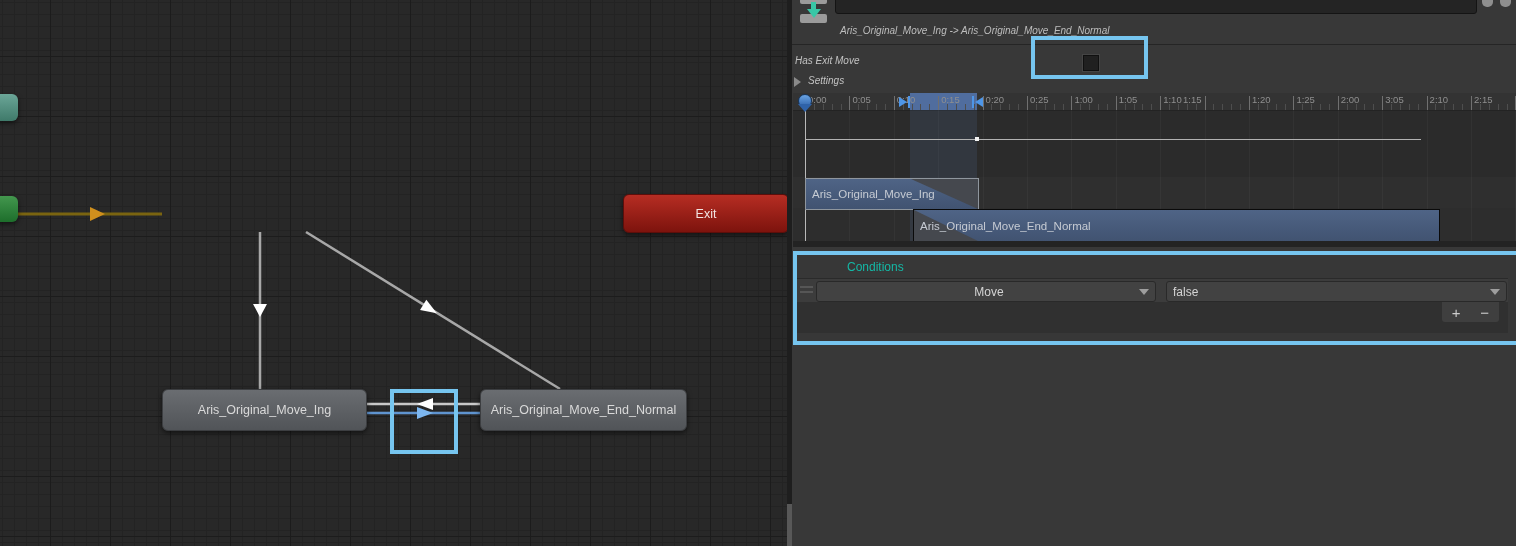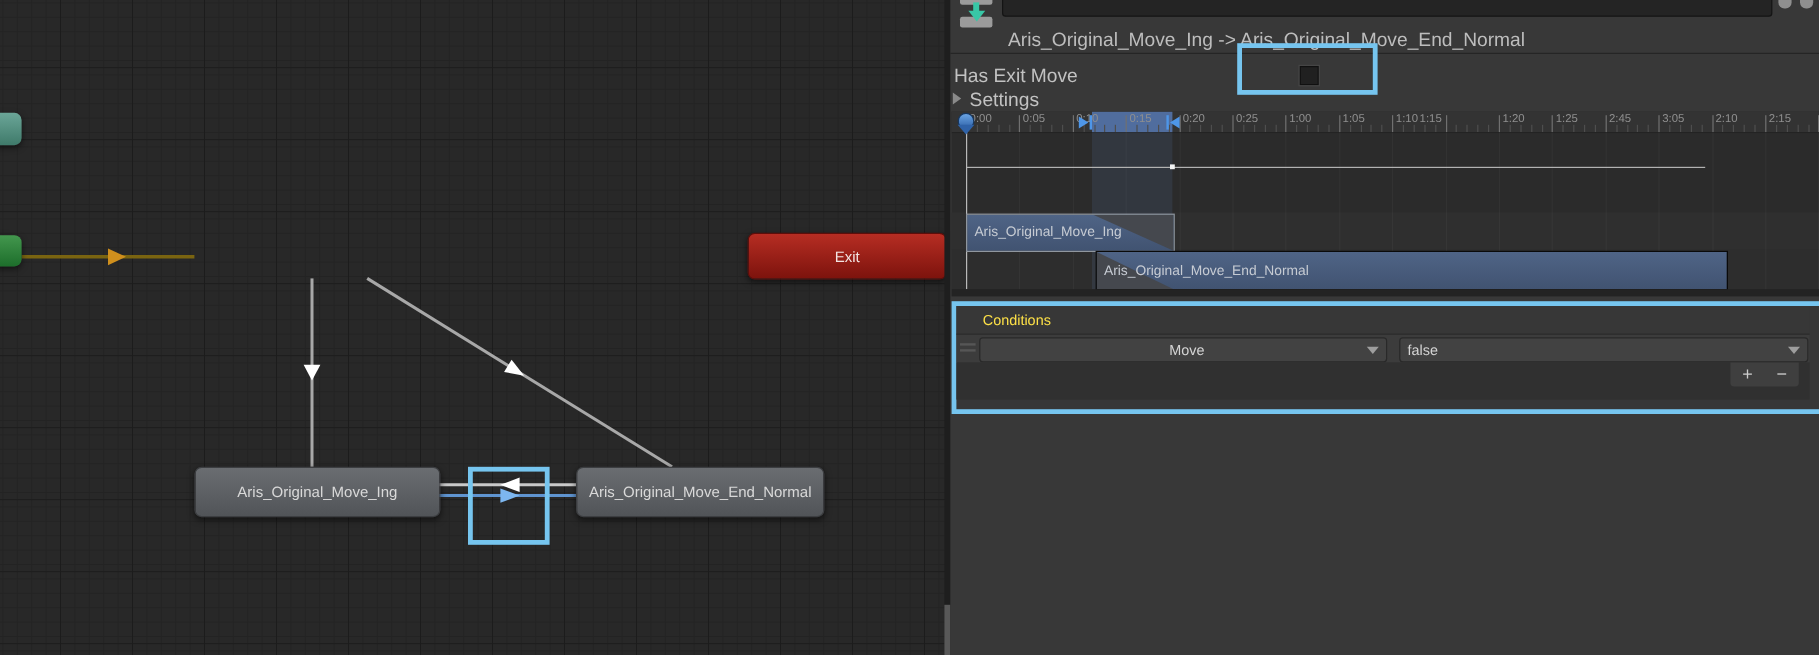--- a/index.html
+++ b/index.html
@@ -31,21 +31,21 @@
   #node-any-state{left:-12px;top:94px;width:30px;height:27px;border-radius:0 6px 6px 0;
     background:linear-gradient(#6ba698,#3f7a6a);}
   #node-entry{left:-12px;top:196px;width:30px;height:26px;border-radius:0 6px 6px 0;
     background:linear-gradient(#43974e,#1d6e2b);}
   .hl-box{position:absolute;border:4px solid #76c5ef;background:transparent;}
 
   
   #inspector{left:792px;top:0;width:724px;height:546px;background:#383838;}
   #splitter{left:787px;top:0;width:5px;height:546px;background:#1e1e1e;}
   #splitter-thumb{left:787px;top:504px;width:5px;height:42px;background:#585858;}
-  .insp-label{position:absolute;font-size:16px;color:#c2c2c2;}
+  .insp-label{position:absolute;font-size:10px;color:#c2c2c2;font-style:italic;}
   #title-divider{left:792px;top:44px;width:724px;height:1px;background:#252525;}
   #name-field{left:835px;top:-8px;width:640px;height:20px;background:#242424;
     border:1px solid #141414;border-radius:3px;}
   .mini-icon{position:absolute;background:#8f8f8f;border-radius:0 0 5px 5px;width:11px;height:7px;}
   
   #trans-icon{left:800px;top:0;width:27px;height:23px;}
   #trans-icon .bar-top{position:absolute;left:0;top:0;width:27px;height:4px;background:#9b9b9b;border-radius:0 0 2px 2px;}
   #trans-icon .tray{position:absolute;left:0;top:14px;width:27px;height:9px;background:#9b9b9b;border-radius:2px;}
   #trans-icon .stem{position:absolute;left:11px;top:2px;width:5px;height:8px;background:#38c7a6;}
   #trans-icon .head{position:absolute;left:7px;top:9px;width:0;height:0;
@@ -91,21 +91,21 @@
   #bar2{left:120px;top:116px;width:525px;height:31px;
     background:linear-gradient(#4f6486,#415371);border:1px solid #0a0a0a;}
   #bar2 .fade{position:absolute;left:0;top:0;width:64px;height:100%;
     background:#45484e;clip-path:polygon(0 0,100% 100%,0 100%);}
   .clip-bar span{position:relative;padding-left:6px;}
 
   
   #conditions{left:793px;top:251px;width:719px;height:86px;border:4px solid #76c5ef;background:#373737;}
   #cond-header{position:absolute;left:0;top:0;width:711px;height:23px;background:#373737;
     border-bottom:1px solid #2a2a2a;display:flex;align-items:center;}
-  #cond-header span{font-size:12px;color:#fde047;padding-left:22px;}
+  #cond-header span{font-size:12px;color:#14b8a6;padding-left:6px;margin-left:44px;}
   #cond-row{position:absolute;left:0;top:24px;width:711px;height:23px;background:#3c3c3c;}
   #cond-footer{position:absolute;left:0;top:47px;width:711px;height:31px;background:#303030;}
   .drag-handle{position:absolute;left:3px;top:7px;width:13px;height:9px;}
   .drag-handle i{position:absolute;left:0;width:13px;height:2px;background:#565656;}
   .dropdown{position:absolute;height:19px;background:#424242;border:1px solid #292929;
     border-radius:3px;display:flex;align-items:center;font-size:12px;color:#d4d4d4;}
   .dropdown span{padding-left:6px;}
   .dd-arrow{position:absolute;right:6px;top:7px;width:0;height:0;
     border-left:5px solid transparent;border-right:5px solid transparent;border-top:6px solid #9e9e9e;}
   #dd-param{left:19px;top:2px;width:338px;justify-content:center;}
@@ -271,21 +271,21 @@
         <div class="tick-minor" style="left: 473.76px;"></div>
         <div class="tick-minor" style="left: 482.64px;"></div>
         <div class="tick-minor" style="left: 491.52px;"></div>
         <div class="tick-major" style="left: 500.4px;"></div>
         <div class="tick-label" style="left: 503.4px;">1:25</div>
         <div class="tick-minor" style="left: 509.28px;"></div>
         <div class="tick-minor" style="left: 518.16px;"></div>
         <div class="tick-minor" style="left: 527.04px;"></div>
         <div class="tick-minor" style="left: 535.92px;"></div>
         <div class="tick-major" style="left: 544.8px;"></div>
-        <div class="tick-label" style="left: 547.8px;">2:45</div>
+        <div class="tick-label" style="left: 547.8px;">2:00</div>
         <div class="tick-minor" style="left: 553.68px;"></div>
         <div class="tick-minor" style="left: 562.56px;"></div>
         <div class="tick-minor" style="left: 571.44px;"></div>
         <div class="tick-minor" style="left: 580.32px;"></div>
         <div class="tick-major" style="left: 589.2px;"></div>
         <div class="tick-label" style="left: 592.2px;">3:05</div>
         <div class="tick-minor" style="left: 598.08px;"></div>
         <div class="tick-minor" style="left: 606.96px;"></div>
         <div class="tick-minor" style="left: 615.84px;"></div>
         <div class="tick-minor" style="left: 624.72px;"></div>

